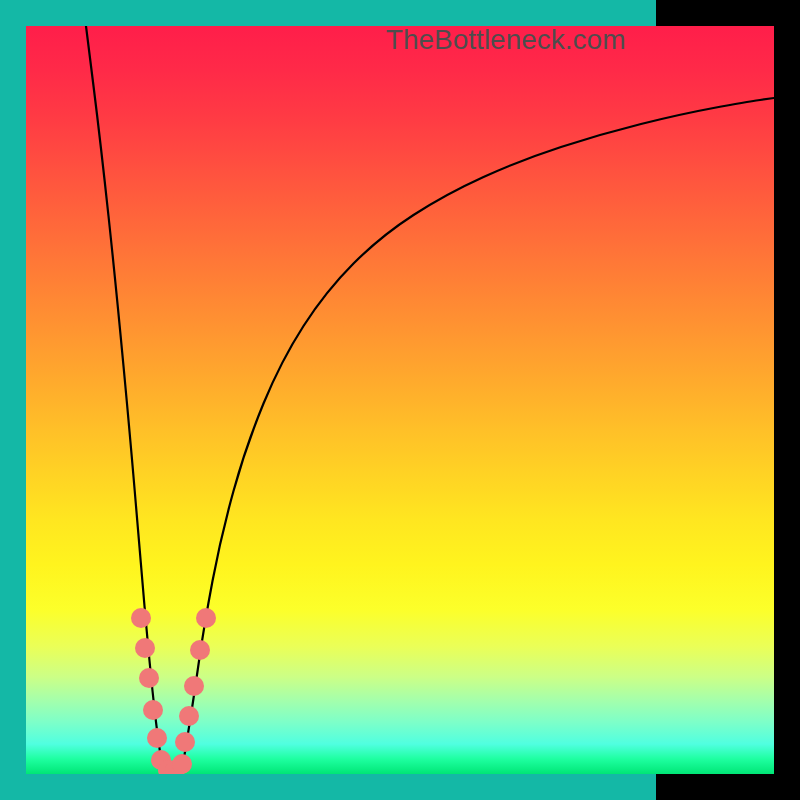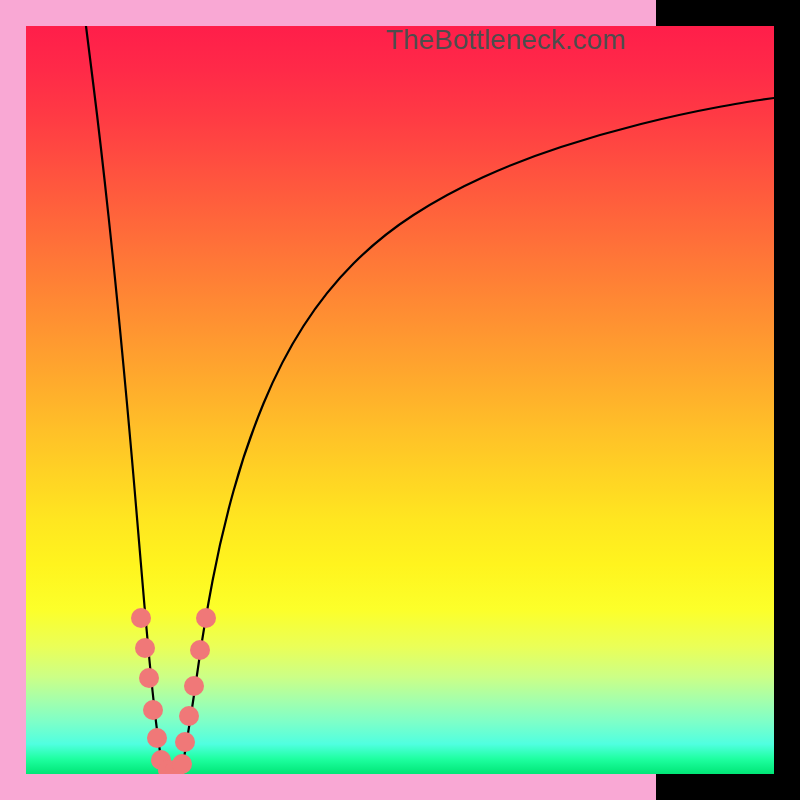--- a/index.html
+++ b/index.html
@@ -1,16 +1,16 @@
 <!DOCTYPE html>
 <html><head>
 <meta charset="utf-8">
 <style>
 html,body{margin:0;padding:0;width:800px;height:800px;overflow:hidden;background:#000;font-family:Arial,Helvetica,sans-serif}
-.frame{position:absolute;left:0;top:0;width:656px;height:800px;background:#f9a8d4}
+.frame{position:absolute;left:0;top:0;width:656px;height:800px;background:#14b8a6}
 .plot{position:absolute;left:26px;top:26px;width:748px;height:748px;overflow:hidden}
 .grad{position:absolute;left:0;top:0;width:748px;height:748px;
 background:linear-gradient(to bottom,
 #ff1e4a 0%,
 #ff2a48 6%,
 #ff3a44 12%,
 #ff4d40 18%,
 #ff603c 24%,
 #ff7338 30%,
 #ff8634 36%,

